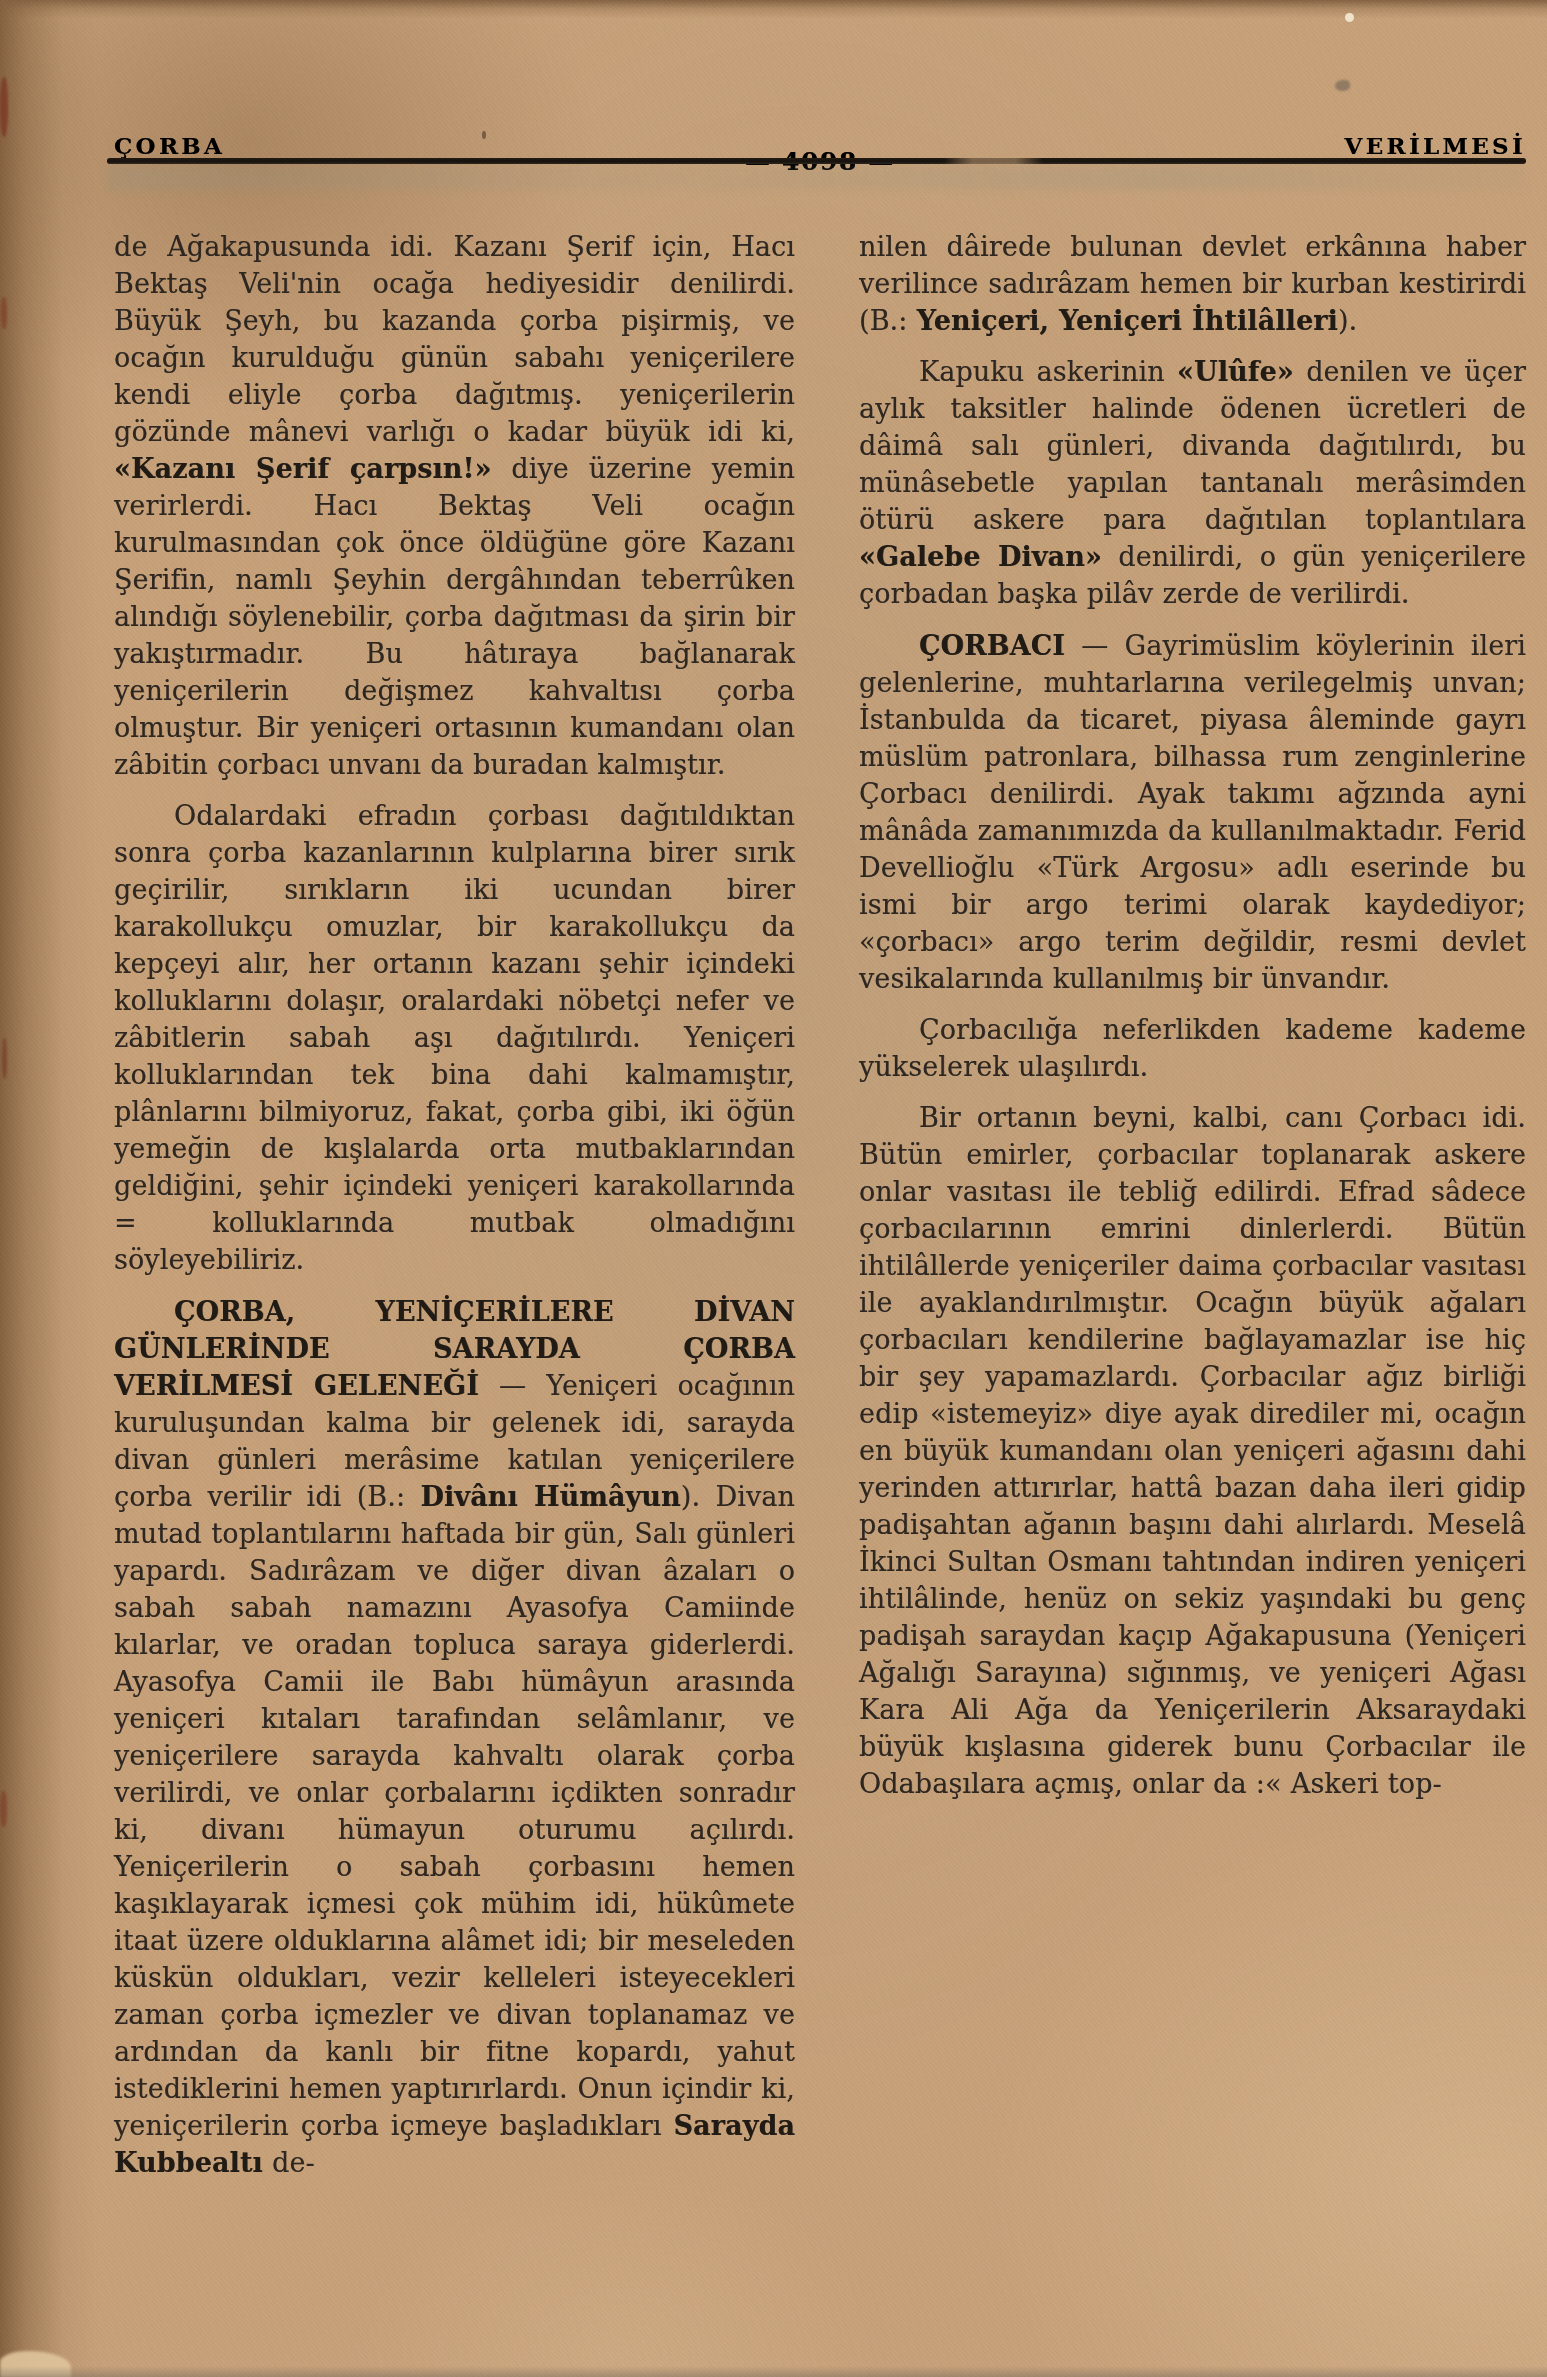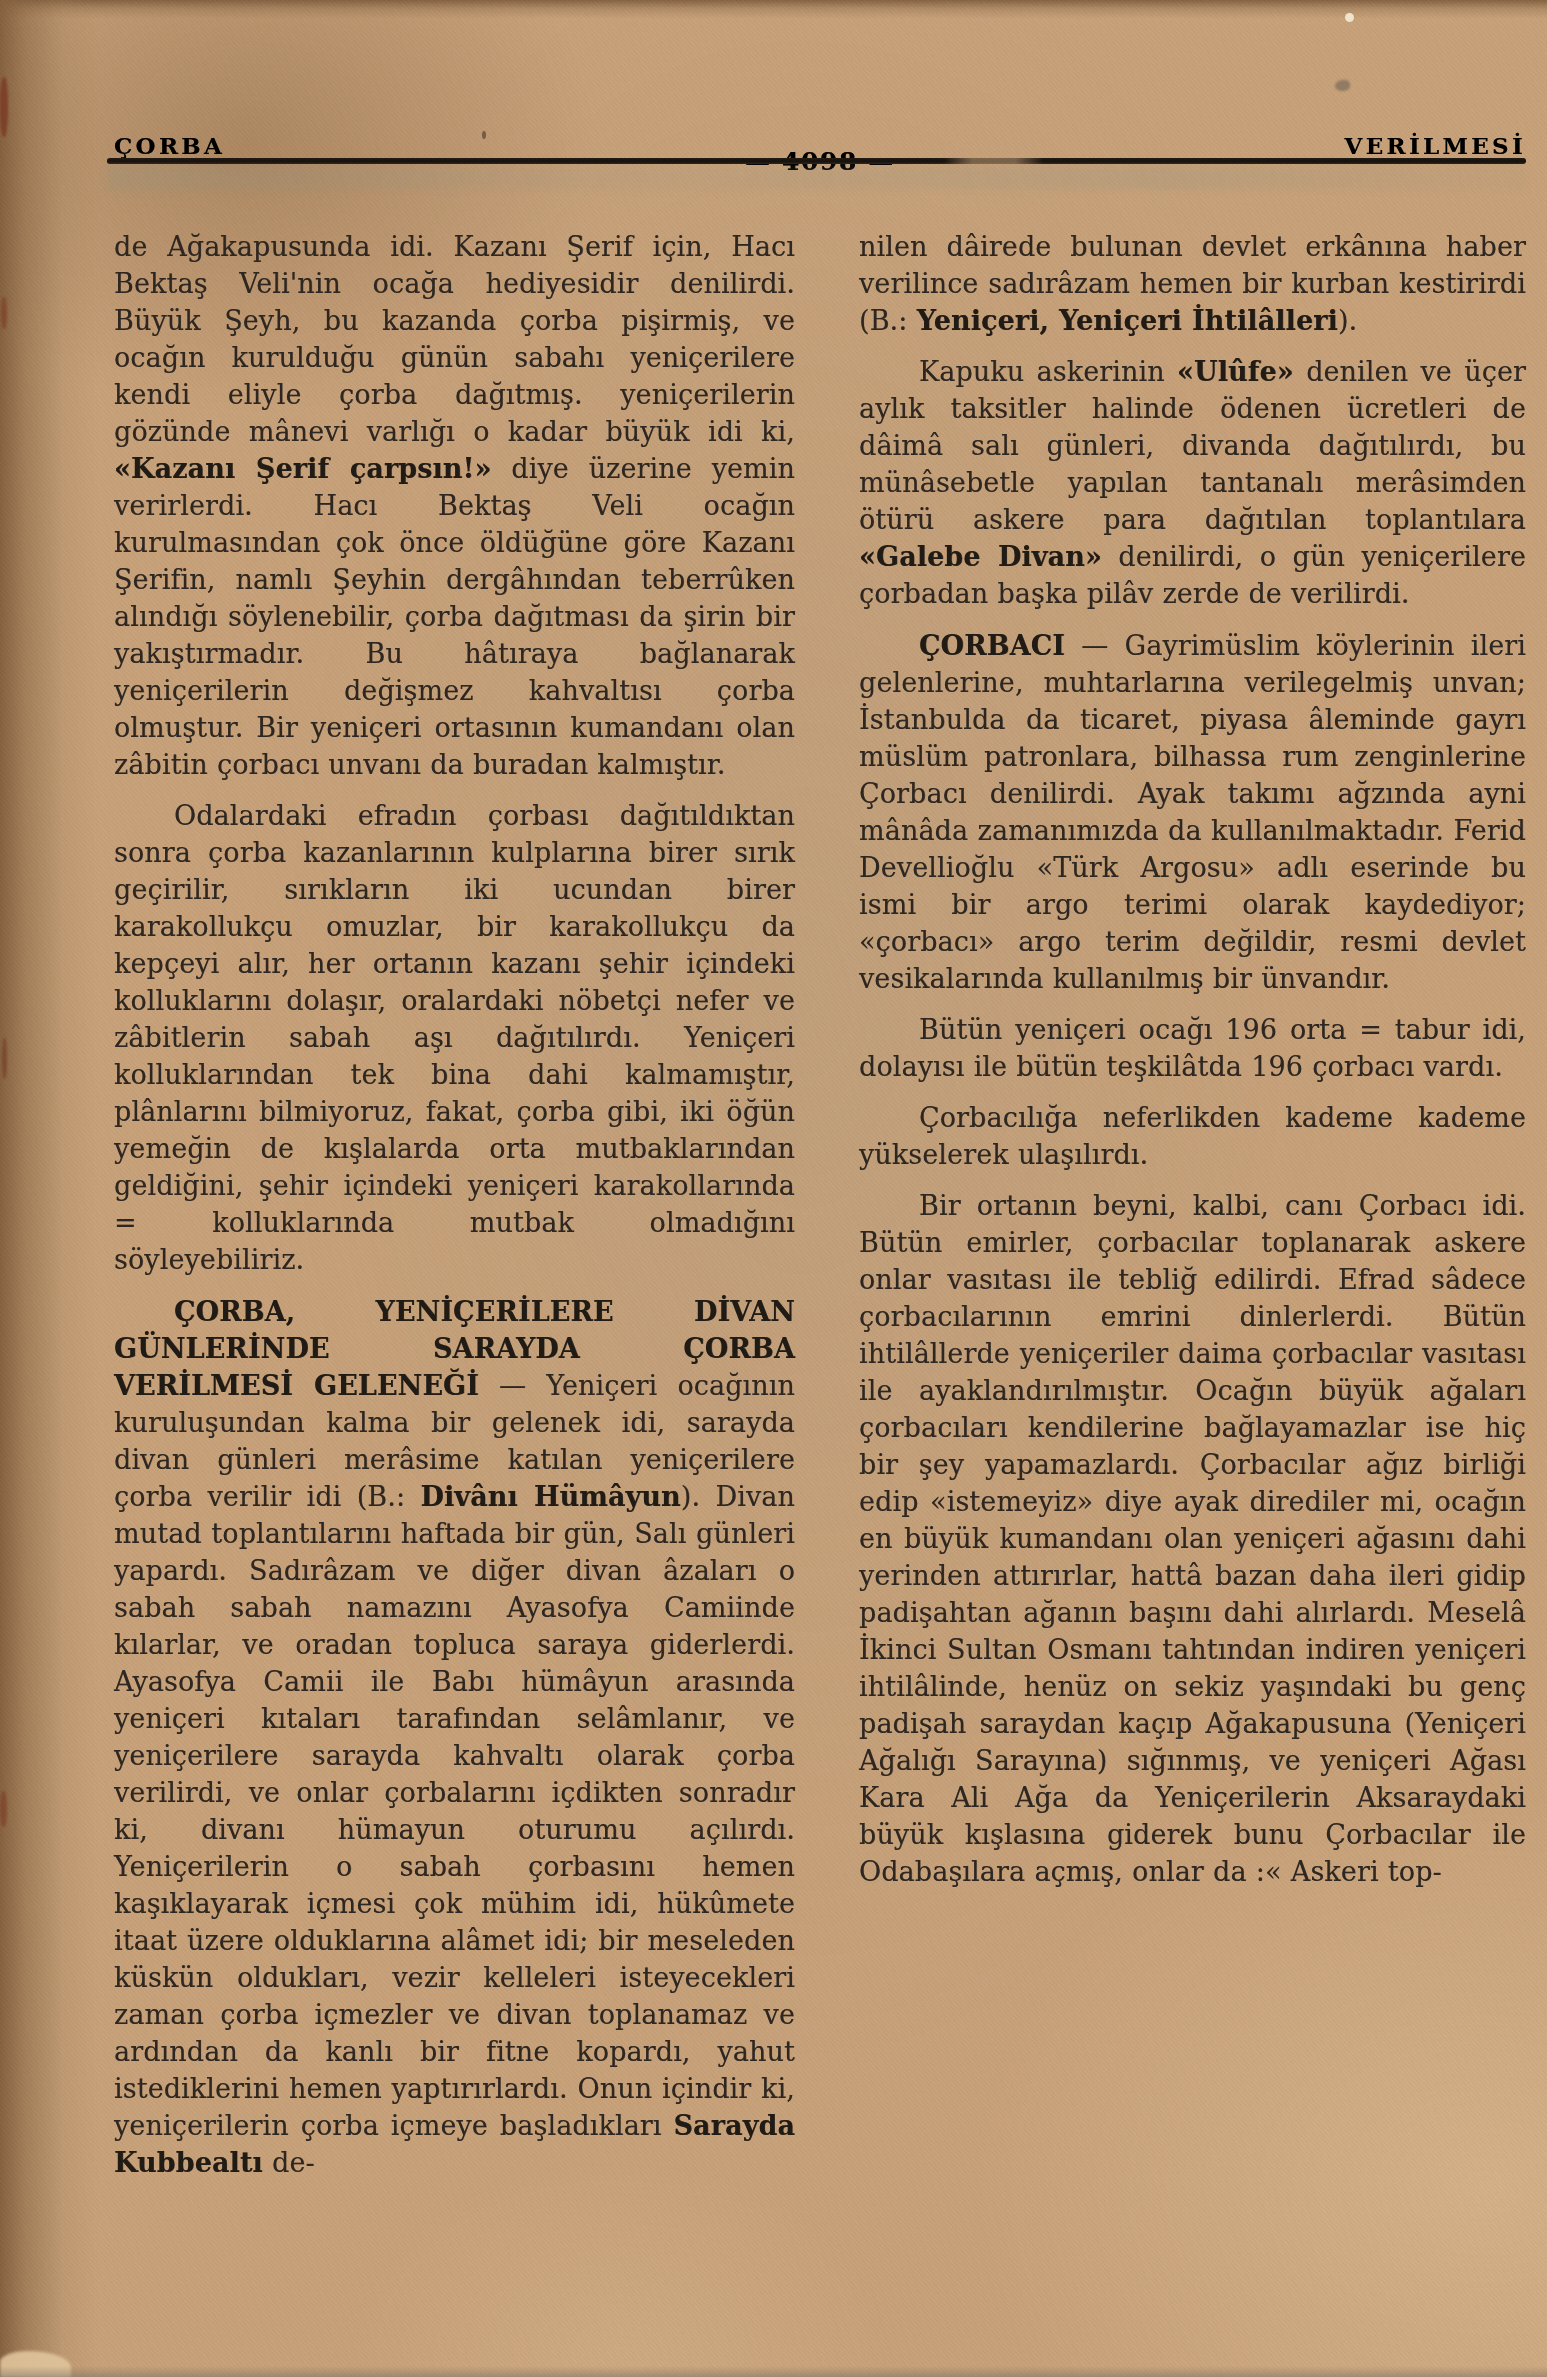--- a/index.html
+++ b/index.html
@@ -99,21 +99,20 @@
 <main class="columns">
   <section class="col">
       <p class="para" lang="tr"><span>de Ağakapusunda idi. Kazanı Şerif için, Hacı Bektaş Veli'nin ocağa hediyesidir denilirdi. Büyük Şeyh, bu kazanda çorba pişirmiş, ve ocağın kurulduğu günün sabahı yeniçerilere kendi eliyle çorba dağıtmış. yeniçerilerin gözünde mânevi varlığı o kadar büyük idi ki, </span><b>«Kazanı Şerif çarpsın!»</b><span> diye üzerine yemin verirlerdi. Hacı Bektaş Veli ocağın kurulmasından çok önce öldüğüne göre Kazanı Şerifin, namlı Şeyhin dergâhından teberrûken alındığı söylenebilir, çorba dağıtması da şirin bir yakıştırmadır. Bu hâtıraya bağlanarak yeniçerilerin değişmez kahvaltısı çorba olmuştur. Bir yeniçeri ortasının kumandanı olan zâbitin çorbacı unvanı da buradan kalmıştır.</span></p>
       <p class="para indent gap" lang="tr"><span>Odalardaki efradın çorbası dağıtıldıktan sonra çorba kazanlarının kulplarına birer sırık geçirilir, sırıkların iki ucundan birer karakollukçu omuzlar, bir karakollukçu da kepçeyi alır, her ortanın kazanı şehir içindeki kolluklarını dolaşır, oralardaki nöbetçi nefer ve zâbitlerin sabah aşı dağıtılırdı. Yeniçeri kolluklarından tek bina dahi kalmamıştır, plânlarını bilmiyoruz, fakat, çorba gibi, iki öğün yemeğin de kışlalarda orta mutbaklarından geldiğini, şehir içindeki yeniçeri karakollarında = kolluklarında mutbak olmadığını söyleyebiliriz.</span></p>
       <p class="para indent gap" lang="tr"><b>ÇORBA, YENİÇERİLERE DİVAN GÜNLERİNDE SARAYDA ÇORBA VERİLMESİ GELENEĞİ</b><span> — Yeniçeri ocağının kuruluşundan kalma bir gelenek idi, sarayda divan günleri merâsime katılan yeniçerilere çorba verilir idi (B.: </span><b>Divânı Hümâyun</b><span>). Divan mutad toplantılarını haftada bir gün, Salı günleri yapardı. Sadırâzam ve diğer divan âzaları o sabah sabah namazını Ayasofya Camiinde kılarlar, ve oradan topluca saraya giderlerdi. Ayasofya Camii ile Babı hümâyun arasında yeniçeri kıtaları tarafından selâmlanır, ve yeniçerilere sarayda kahvaltı olarak çorba verilirdi, ve onlar çorbalarını içdikten sonradır ki, divanı hümayun oturumu açılırdı. Yeniçerilerin o sabah çorbasını hemen kaşıklayarak içmesi çok mühim idi, hükûmete itaat üzere olduklarına alâmet idi; bir meseleden küskün oldukları, vezir kelleleri isteyecekleri zaman çorba içmezler ve divan toplanamaz ve ardından da kanlı bir fitne kopardı, yahut istediklerini hemen yaptırırlardı. Onun içindir ki, yeniçerilerin çorba içmeye başladıkları </span><b>Sarayda Kubbealtı</b><span> de-</span></p>
     </section>
   <section class="col col-right">
       <p class="para" lang="tr"><span>nilen dâirede bulunan devlet erkânına haber verilince sadırâzam hemen bir kurban kestirirdi (B.: </span><b>Yeniçeri, Yeniçeri İhtilâlleri</b><span>).</span></p>
       <p class="para indent gap" lang="tr"><span>Kapuku askerinin </span><b>«Ulûfe»</b><span> denilen ve üçer aylık taksitler halinde ödenen ücretleri de dâimâ salı günleri, divanda dağıtılırdı, bu münâsebetle yapılan tantanalı merâsimden ötürü askere para dağıtılan toplantılara </span><b>«Galebe Divan»</b><span> denilirdi, o gün yeniçerilere çorbadan başka pilâv zerde de verilirdi.</span></p>
       <p class="para indent gap" lang="tr"><b>ÇORBACI</b><span> — Gayrimüslim köylerinin ileri gelenlerine, muhtarlarına verilegelmiş unvan; İstanbulda da ticaret, piyasa âleminde gayrı müslüm patronlara, bilhassa rum zenginlerine Çorbacı denilirdi. Ayak takımı ağzında ayni mânâda zamanımızda da kullanılmaktadır. Ferid Devellioğlu «Türk Argosu» adlı eserinde bu ismi bir argo terimi olarak kaydediyor; «çorbacı» argo terim değildir, resmi devlet vesikalarında kullanılmış bir ünvandır.</span></p>
-      <p class="para indent gap" lang="tr"><span>Bütün yeniçeri ocağı 196 orta = tabur idi, dolayısı ile bütün teşkilâtda 196 çorbacı vardı.</span></p>
       <p class="para indent gap" lang="tr"><span>Çorbacılığa neferlikden kademe kademe yükselerek ulaşılırdı.</span></p>
       <p class="para indent gap" lang="tr"><span>Bir ortanın beyni, kalbi, canı Çorbacı idi. Bütün emirler, çorbacılar toplanarak askere onlar vasıtası ile tebliğ edilirdi. Efrad sâdece çorbacılarının emrini dinlerlerdi. Bütün ihtilâllerde yeniçeriler daima çorbacılar vasıtası ile ayaklandırılmıştır. Ocağın büyük ağaları çorbacıları kendilerine bağlayamazlar ise hiç bir şey yapamazlardı. Çorbacılar ağız birliği edip «istemeyiz» diye ayak dirediler mi, ocağın en büyük kumandanı olan yeniçeri ağasını dahi yerinden attırırlar, hattâ bazan daha ileri gidip padişahtan ağanın başını dahi alırlardı. Meselâ İkinci Sultan Osmanı tahtından indiren yeniçeri ihtilâlinde, henüz on sekiz yaşındaki bu genç padişah saraydan kaçıp Ağakapusuna (Yeniçeri Ağalığı Sarayına) sığınmış, ve yeniçeri Ağası Kara Ali Ağa da Yeniçerilerin Aksaraydaki büyük kışlasına giderek bunu Çorbacılar ile Odabaşılara açmış, onlar da :« Askeri top-</span></p>
     </section>
 </main>
 
 <div class="artifact a-red1"></div>
 <div class="artifact a-red2"></div>
 <div class="artifact a-red3"></div>
 <div class="artifact a-red4"></div>
 <div class="artifact a-white-dot"></div>

